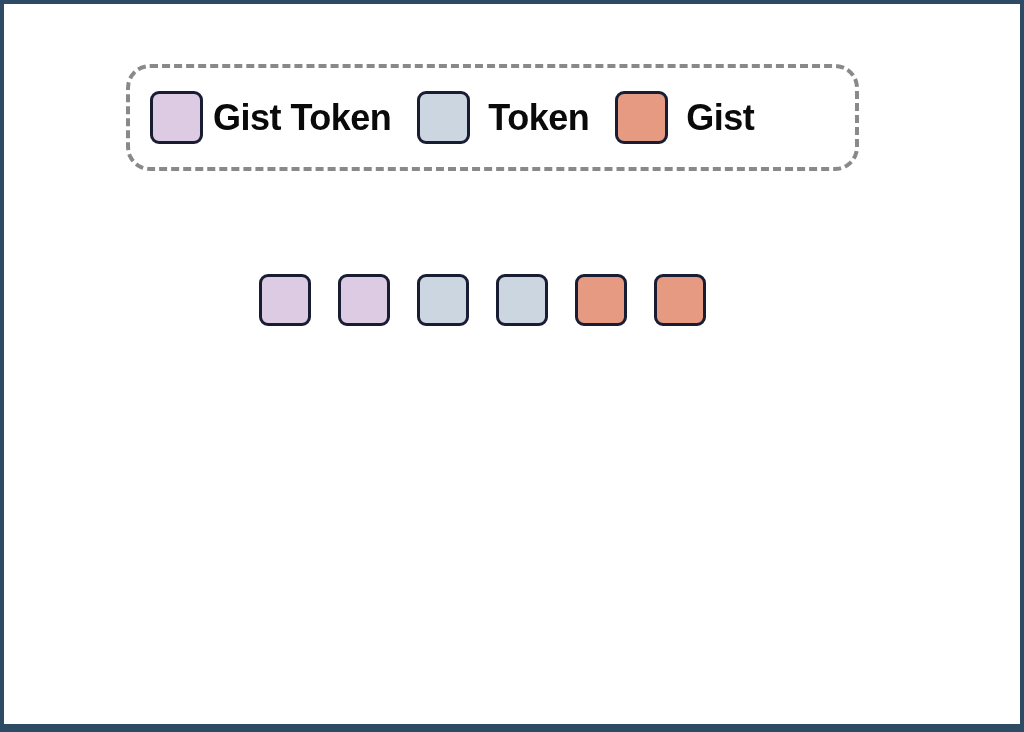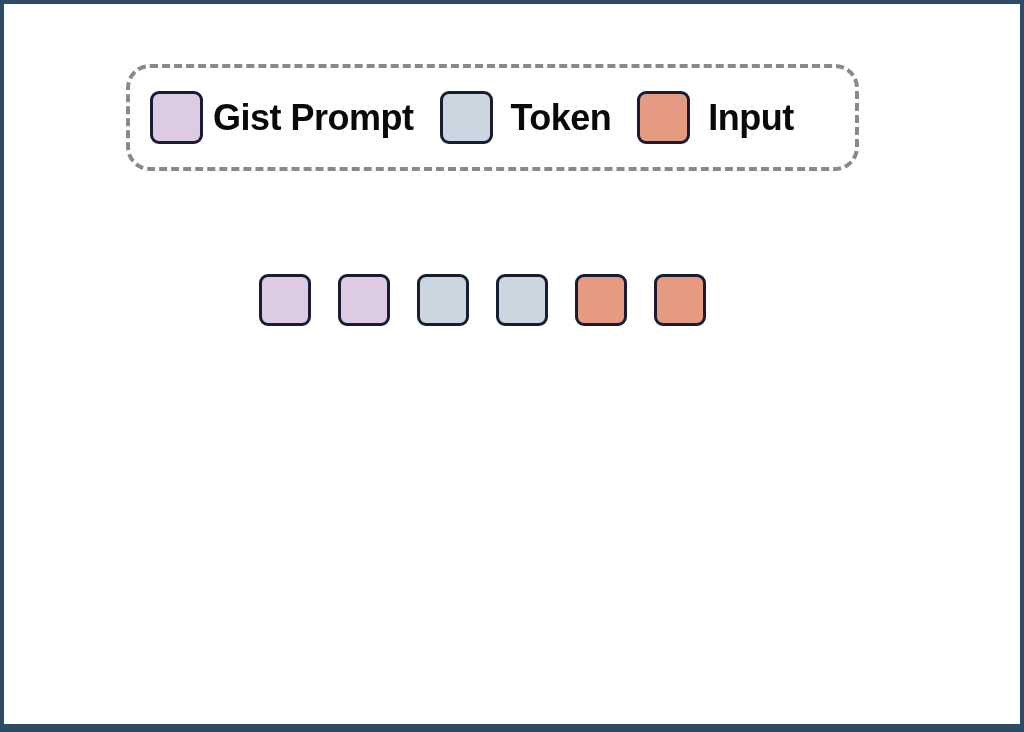--- a/index.html
+++ b/index.html
@@ -72,29 +72,29 @@
   }
 </style>
 </head>
 <body>
 
 <div class="frame" style="border-color: rgb(45, 75, 100);">
 
   <div class="legend" style="border-color: rgb(137, 137, 137);">
     <div class="legend-item gist_token">
       <span class="swatch" style="background: rgb(220, 203, 226); border-color: rgb(25, 29, 51);"></span>
-      <span class="legend-label" style="color: rgb(10, 10, 10);">Gist Prompt</span>
+      <span class="legend-label" style="color: rgb(10, 10, 10);">Gist Token</span>
     </div>
     <div class="legend-item prompt">
       <span class="swatch" style="background: rgb(204, 214, 224); border-color: rgb(25, 29, 51);"></span>
       <span class="legend-label" style="color: rgb(10, 10, 10);">Token</span>
     </div>
     <div class="legend-item input">
       <span class="swatch" style="background: rgb(229, 154, 129); border-color: rgb(25, 29, 51);"></span>
-      <span class="legend-label" style="color: rgb(10, 10, 10);">Input</span>
+      <span class="legend-label" style="color: rgb(10, 10, 10);">Gist</span>
     </div>
   </div>
 
   <div class="token-row">
       <div class="token-square" style="background: rgb(220, 203, 226); border-color: rgb(25, 29, 51);"></div>
       <div class="token-square" style="background: rgb(220, 203, 226); border-color: rgb(25, 29, 51);"></div>
       <div class="token-square" style="background: rgb(204, 214, 224); border-color: rgb(25, 29, 51);"></div>
       <div class="token-square" style="background: rgb(204, 214, 224); border-color: rgb(25, 29, 51);"></div>
       <div class="token-square" style="background: rgb(229, 154, 129); border-color: rgb(25, 29, 51);"></div>
       <div class="token-square" style="background: rgb(229, 154, 129); border-color: rgb(25, 29, 51);"></div>

